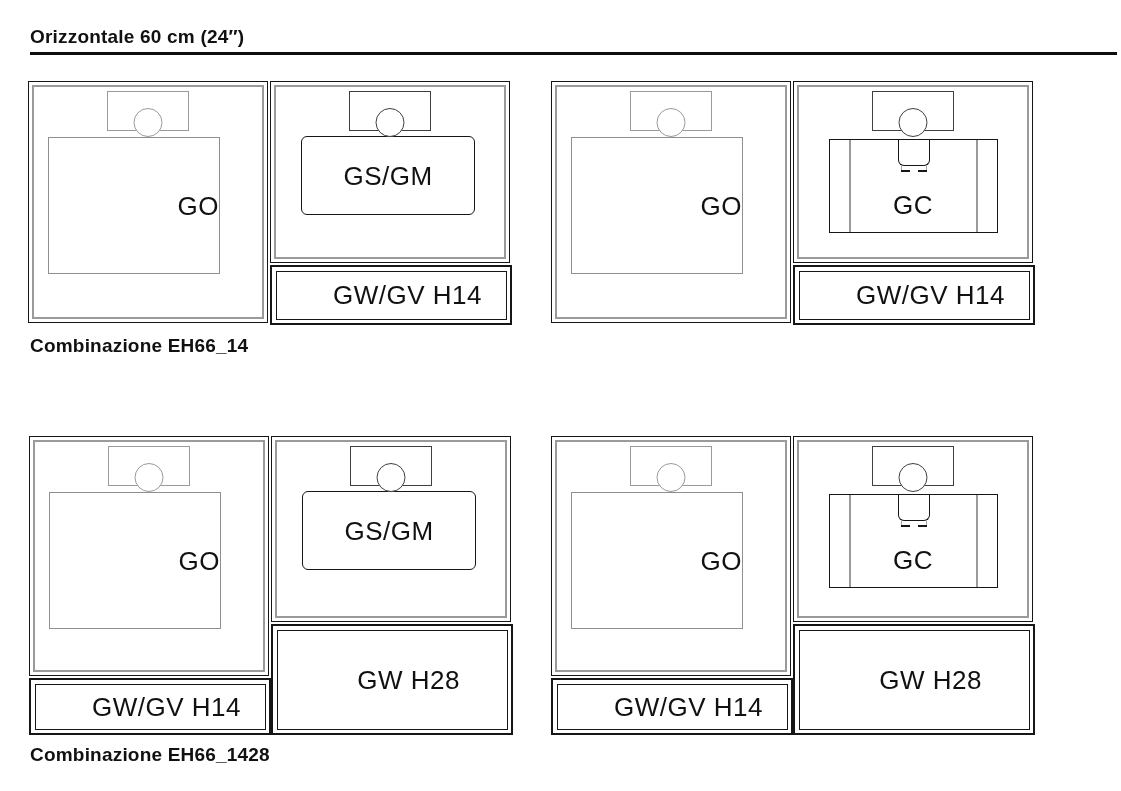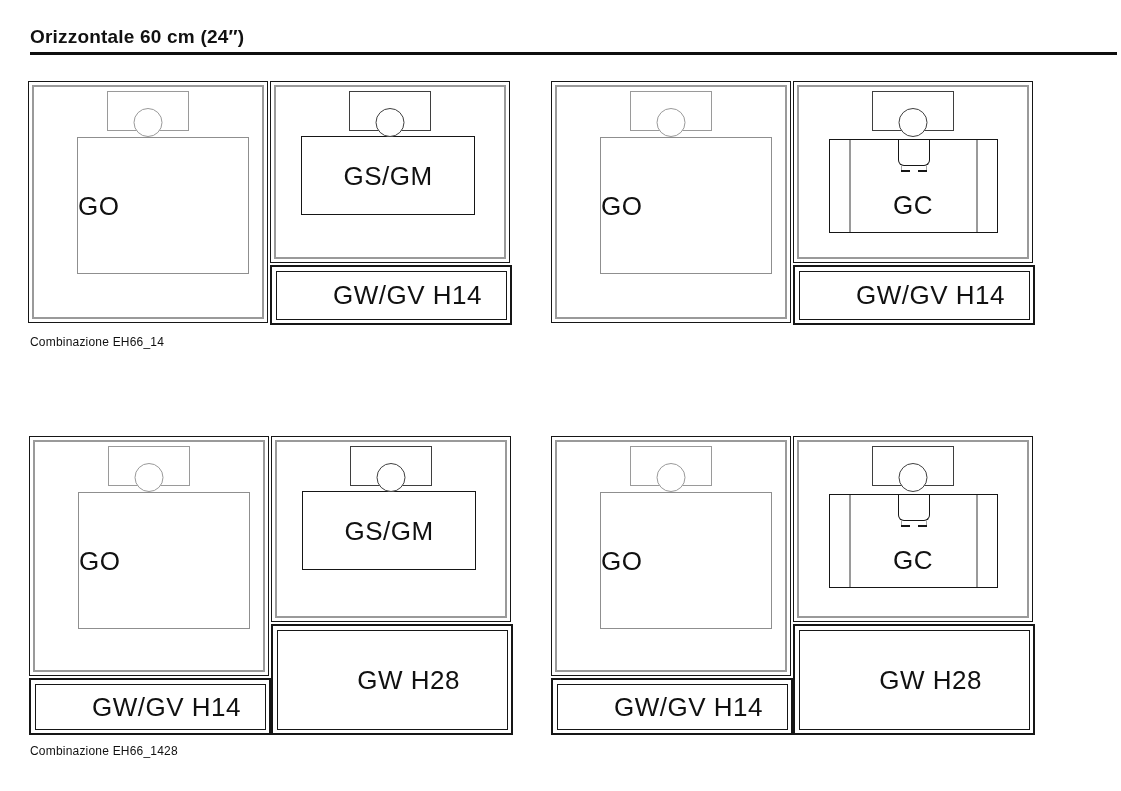--- a/index.html
+++ b/index.html
@@ -12,42 +12,42 @@
   .page{
     position:relative;width:1121px;height:791px;background:#ffffff;overflow:hidden;
     font-family:"Liberation Sans","DejaVu Sans",sans-serif;color:var(--tx);
   }
   .title{
     position:absolute;left:30px;top:26px;margin:0;
     font-size:19px;font-weight:700;letter-spacing:.2px;color:var(--tx);text-align:center;
   }
   .rule{position:absolute;left:30px;top:52px;width:1087px;height:2.5px;background:#0e0e0e;}
   .caption{
-    position:absolute;font-size:12px;font-weight:400;letter-spacing:.2px;color:var(--tx);text-align:center;
+    position:absolute;font-size:19px;font-weight:700;letter-spacing:.2px;color:var(--tx);text-align:center;
   }
   .combo{position:absolute;}
   .unit{position:absolute;background:#fff;border:1.6px solid var(--dk);}
   .ig{position:absolute;inset:3px;border:2px solid var(--gy);}
   .panel{
     position:absolute;top:9px;left:50%;transform:translateX(-50%);
     width:80px;height:38px;background:#fff;border:1.6px solid var(--gy);z-index:1;
   }
   .panel.dk{border-color:var(--pd);}
   .knob{
     position:absolute;top:26px;left:50%;transform:translateX(-50%);
     width:27px;height:27px;border-radius:50%;background:#fff;border:1.6px solid var(--gy);z-index:2;
   }
   .knob.dk{border-color:var(--pd);}
   .cavity{
-    position:absolute;left:48px;top:55px;width:170px;height:135px;background:#fff;
-    border:1.6px solid #8f8f8f;display:flex;align-items:center;justify-content:flex-start;
+    position:absolute;left:19px;top:55px;width:170px;height:135px;background:#fff;
+    border:1.6px solid #8f8f8f;display:flex;align-items:center;justify-content:flex-end;
   }
   .gsbox{
     position:absolute;left:30px;top:54px;width:172px;height:77px;background:#fff;
-    border:1.6px solid var(--dk);border-radius:0;
+    border:1.6px solid var(--dk);border-radius:6px;
     display:flex;align-items:center;justify-content:center;
   }
   .gcbody{position:absolute;left:35px;top:57px;width:167px;height:92px;background:#fff;border:1.6px solid var(--dk);}
   .rail{position:absolute;top:0;bottom:0;width:2px;background:var(--gy);}
   .rail.l{left:19px;}
   .rail.r{right:19px;}
   .spout{
     position:absolute;top:0;left:50%;transform:translateX(-50%);
     width:30px;height:25px;background:#fff;border:1.6px solid var(--dk);
     border-top:none;border-radius:0 0 6px 6px;z-index:1;

